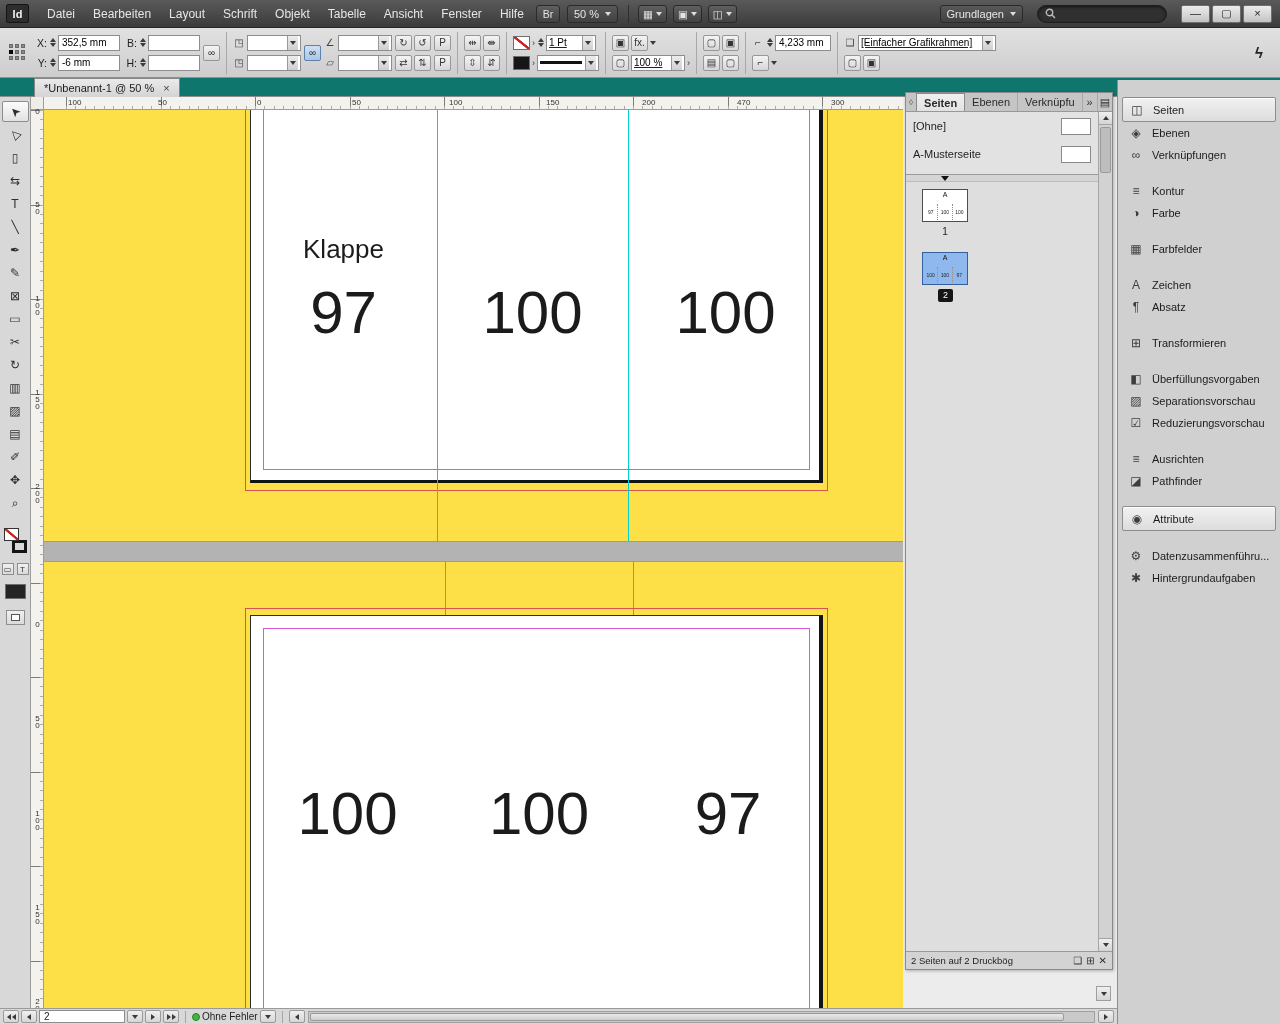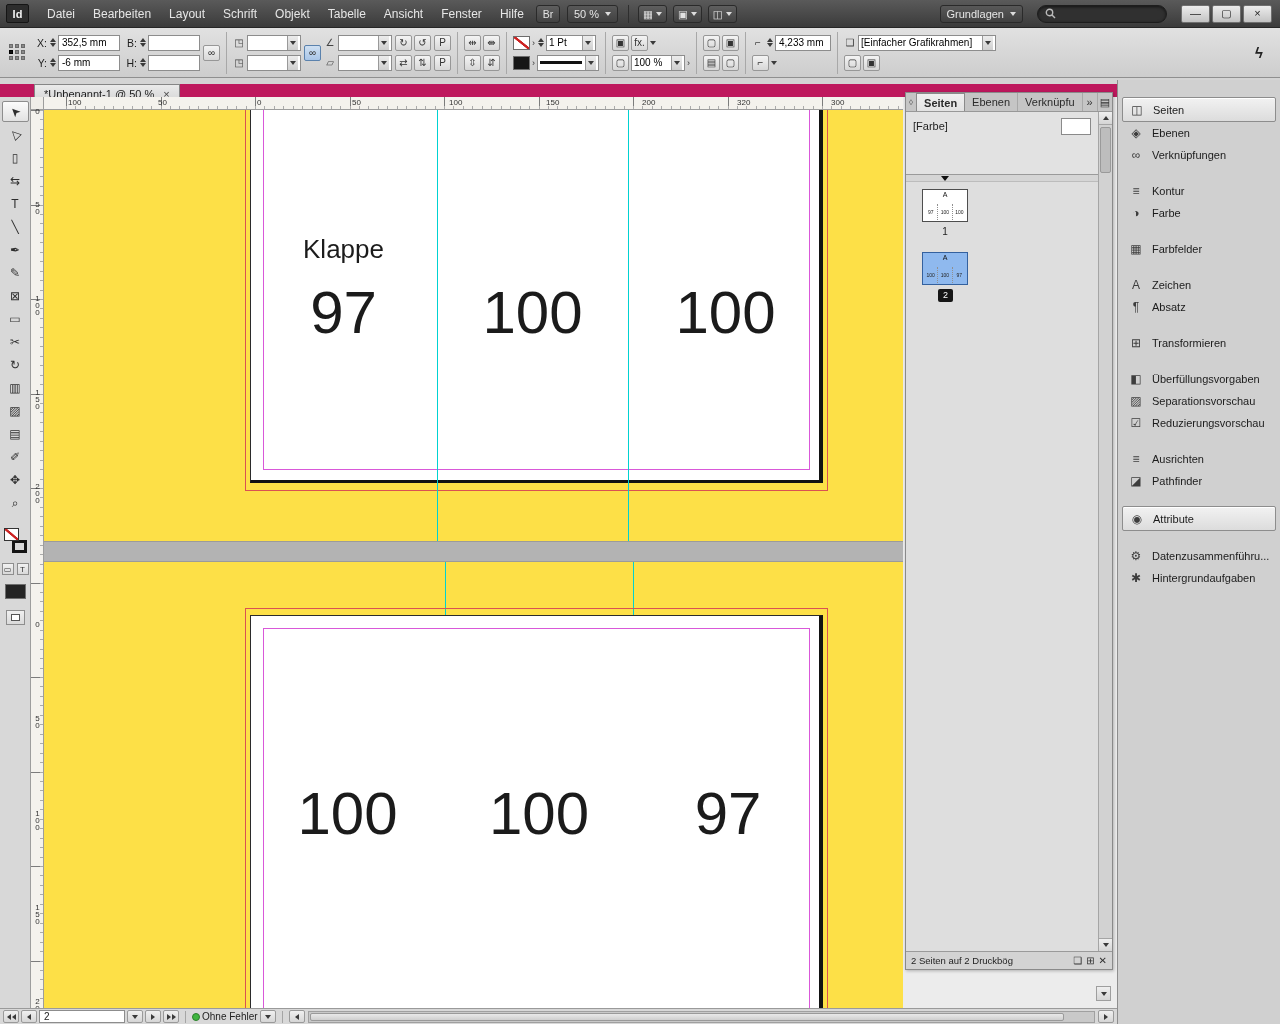--- a/index.html
+++ b/index.html
@@ -31,36 +31,36 @@
   
   .controlbar{position:absolute;left:0;top:28px;width:1280px;height:50px;background:linear-gradient(#e1e1e1,#cdcdcd);border-bottom:1px solid #8f8f8f;display:flex;align-items:center;padding:0 5px;gap:3px;overflow:hidden;}
   .cp-col{display:flex;flex-direction:column;gap:3px;}
   .cp-row{display:flex;align-items:center;gap:2px;height:17px;}
   .cp-label{font-size:10.5px;color:#1d1d1d;width:14px;text-align:right;}
   .cp-stepper{display:inline-flex;flex-direction:column;gap:1px;align-items:center;width:7px;}
   .cp-input{height:16px;border:1px solid #8d8d8d;background:#fff;font-size:10px;padding:0 3px;font-family:"Liberation Sans",sans-serif;}
   .cp-btn{min-width:17px;height:16px;padding:0 2px;background:linear-gradient(#f4f4f4,#d7d7d7);border:1px solid #979797;border-radius:2px;display:inline-flex;align-items:center;justify-content:center;font-size:10px;color:#333;}
   .cp-btn.blue{background:linear-gradient(#cfe0f2,#a9c6e8);border-color:#5b82ad;}
   .cp-mini{width:12px;text-align:center;font-size:10px;color:#444;}
-  .cp-combo{height:16px;border:1px solid #8d8d8d;background:#fff;display:inline-flex;align-items:center;padding:0 2px;gap:3px;}
+  .cp-combo{height:16px;border:1px solid #8d8d8d;background:#fff;display:inline-flex;align-items:center;padding:0 2px;gap:3px;text-decoration:underline;}
   .cp-combo input{border:none;outline:none;height:12px;font-size:10px;min-width:0;font-family:"Liberation Sans",sans-serif;}
   .cp-combo .cb-a{background:linear-gradient(#ececec,#cfcfcf);border-left:1px solid #999;align-self:stretch;display:flex;align-items:center;padding:0 2px;}
   .cp-sep{width:1px;height:42px;background:#a8a8a8;margin:0 3px;flex:none;}
   .rp-proxy{display:grid;grid-template-columns:repeat(3,5px);grid-template-rows:repeat(3,5px);gap:1px;margin:0 4px;}
   .rp-proxy i{width:4px;height:4px;background:#8a8a8a;border:1px solid #6a6a6a;}
   .rp-proxy i.on{background:#111;border-color:#000;}
   .swatch{width:17px;height:14px;border:1px solid #6d6d6d;background:#fff;position:relative;flex:none;}
   .swatch.none::after{content:"";position:absolute;inset:0;background:linear-gradient(to top right,transparent 43%,#cc2222 46%,#cc2222 56%,transparent 59%);}
   .swatch.black{background:#161616;}
   .stroke-line{width:42px;height:3px;background:#111;}
   .cp-fly{font-size:9px;color:#333;}
   .lightning{margin-left:auto;margin-right:12px;font-size:15px;font-weight:bold;color:#222;}
 
   
-  .tabbar{position:absolute;left:0;top:84px;width:1280px;height:19px;background:#be185d;border-bottom:1px solid #8d8d8d;}
+  .tabbar{position:absolute;left:0;top:78px;width:1280px;height:19px;background:#0f766e;border-bottom:1px solid #8d8d8d;}
   .doc-tab{position:absolute;left:34px;top:0;height:19px;background:linear-gradient(#eaeaea,#d4d4d4);border:1px solid #868686;border-bottom:none;display:flex;align-items:center;gap:9px;padding:0 9px;font-size:11px;color:#1c1c1c;}
   .tab-close{color:#444;font-size:11px;}
 
   
   #main{position:absolute;left:0;top:97px;width:1280px;height:911px;background:#ececec;}
 
   
   .toolbar{position:absolute;left:0;top:0;width:31px;height:911px;background:#d8d8d8;border-right:1px solid #9d9d9d;display:flex;flex-direction:column;align-items:center;padding-top:3px;}
   .tool{width:29px;height:23px;display:flex;align-items:center;justify-content:center;font-size:12px;color:#2e2e2e;flex:none;}
   .tool.active{width:27px;height:21px;margin:1px 0;background:linear-gradient(#fcfcfc,#e2e2e2);border:1px solid #8e8e8e;border-radius:2px;}
@@ -481,21 +481,21 @@
 
     <div class="ruler-corner"></div>
     <div class="h-ruler">
       <span class="hr-num" style="left:24px">100</span>
       <span class="hr-num" style="left:114px">50</span>
       <span class="hr-num" style="left:213px">0</span>
       <span class="hr-num" style="left:308px">50</span>
       <span class="hr-num" style="left:405px">100</span>
       <span class="hr-num" style="left:502px">150</span>
       <span class="hr-num" style="left:598px">200</span>
-      <span class="hr-num" style="left:693px">320</span>
+      <span class="hr-num" style="left:693px">470</span>
       <span class="hr-num" style="left:787px">300</span>
     </div>
     <div class="v-ruler">
       <span class="vr-num" style="top:-3px">0</span>
       <span class="vr-num" style="top:90px">50</span>
       <span class="vr-num" style="top:184px">100</span>
       <span class="vr-num" style="top:278px">150</span>
       <span class="vr-num" style="top:372px">200</span>
       <span class="vr-num" style="top:510px">0</span>
       <span class="vr-num" style="top:604px">50</span>
@@ -534,21 +534,25 @@
     <div class="pp-tabs">
       <span class="pp-grip">◊</span>
       <span class="pp-tab active">Seiten</span>
       <span class="pp-tab">Ebenen</span>
       <span class="pp-tab">Verknüpfu</span>
       <span class="pp-chev">»</span>
       <span class="pp-menu">▤</span>
     </div>
     <div class="pp-masters">
       <div class="pp-master-row">
-        <span>[Farbe]</span>
+        <span>[Ohne]</span>
+        <span class="pp-swatch"></span>
+      </div>
+      <div class="pp-master-row">
+        <span>A-Musterseite</span>
         <span class="pp-swatch"></span>
       </div>
     </div>
     <div class="pp-divider">
         <span class="mark"></span>
       </div>
     <div class="pp-pages">
       <div class="pp-spread" style="top:7px">
         <span class="pp-master-letter">A</span>
         <div class="pp-cells">

